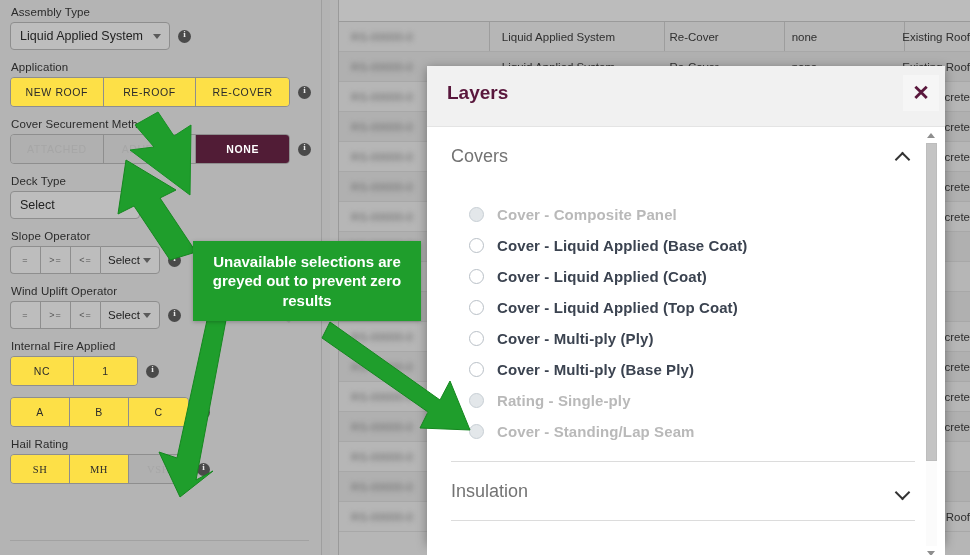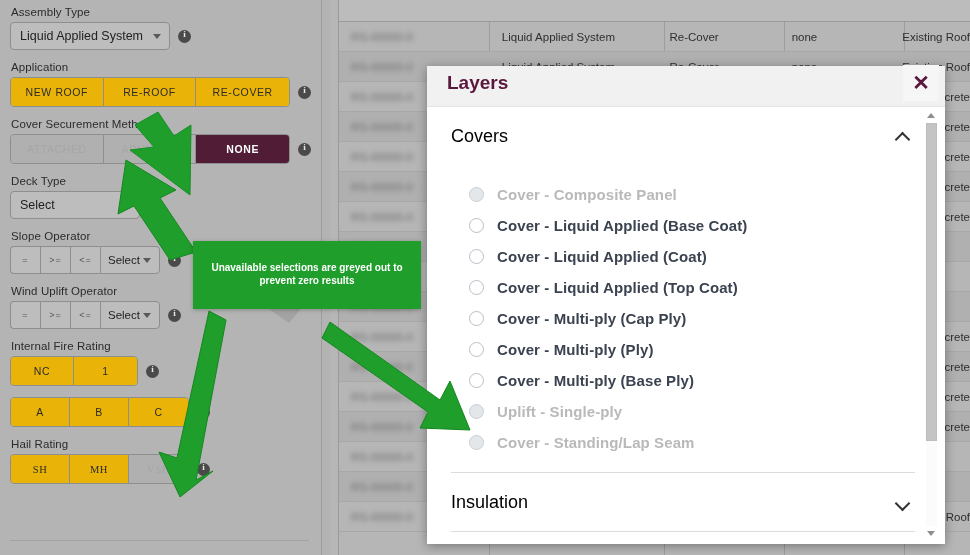--- a/index.html
+++ b/index.html
@@ -39,21 +39,21 @@
          background: #bdbdbd; display: flex; align-items: center; padding: 0 22px 0 9px;
          font-size: 12.5px; color: #222; }
   .sel.w-big { width: 160px; }
   .sel.w-deck { width: 130px; }
   .caret { position: absolute; right: 8px; top: 50%; margin-top: -2px;
            width: 0; height: 0; border-left: 4px solid transparent; border-right: 4px solid transparent;
            border-top: 5px solid #5a5a5a; }
 
   .seg { display: flex; border: 1px solid #8e8e8e; border-radius: 4px; overflow: hidden; }
   .seg > .sg { height: 28px; display: flex; align-items: center; justify-content: center;
-               font-size: 10.5px; letter-spacing: .6px; color: #2b2b2b; background: #eab308;
+               font-size: 10.5px; letter-spacing: .6px; color: #2b2b2b; background: #fde047;
                border-right: 1px solid #8e8e8e; }
   .seg > .sg:last-child { border-right: none; }
   .seg.app .sg { width: 95px; }
   .seg.csm .sg { width: 95px; }
   .sg.disabled { color: #a6a6a6; background: #b0b0b0; }
   .sg.active { background: #511c36; color: #ffffff; font-weight: bold; }
 
   .opseg { display: flex; align-items: stretch; }
   .opseg .ob { width: 30px; height: 28px; border: 1px solid #8e8e8e; border-right: none;
                background: #bdbdbd; display: flex; align-items: center; justify-content: center;
@@ -70,31 +70,31 @@
   .info { width: 13px; height: 13px; border-radius: 50%; background: #4a4a4a;
           margin-left: 8px; flex: 0 0 auto; position: relative; }
   .info::after { content: "i"; position: absolute; left: 0; right: 0; top: -1px;
                  text-align: center; font-size: 9px; color: #e8e8e8;
                  font-family: "Liberation Serif", serif; font-weight: bold; }
   .panel-divider { position: absolute; left: 10px; right: 12px; bottom: 14px; height: 1px; background: #a2a2a2; }
 
   
   .dialog { position: absolute; left: 427px; top: 66px; width: 518px; height: 478px;
             background: #ffffff; box-shadow: 0 2px 10px rgba(0,0,0,.35); }
-  .dlg-head { height: 41px; background: #f1f1f1; display: flex; align-items: center;
+  .dlg-head { height: 61px; background: #f1f1f1; display: flex; align-items: center;
               justify-content: space-between; padding: 0 6px 7px 20px; border-bottom: 1px solid #e4e4e4; }
   .dlg-title { font-size: 19px; color: #59173c; font-weight: bold; }
   .dlg-close { width: 36px; height: 36px; display: flex; align-items: center; justify-content: center;
                font-size: 21px; color: #59173c; font-weight: bold; background: #f6f6f6; }
   .dlg-body { position: relative; height: 435px; overflow: hidden; padding: 0 30px 0 24px; background:#fff; }
 
   .acc { border-bottom: 1px solid #dcdcdc; }
   .acc.first { border-bottom: none; }
   .acc-head { height: 58px; display: flex; align-items: center; justify-content: space-between; }
-  .acc-title { font-size: 18px; color: #000000; }
+  .acc-title { font-size: 18px; color: #737373; }
   .chev { width: 16px; height: 16px; position: relative; margin-right: 4px; }
   .chev::before { content: ""; position: absolute; left: 2px; top: 4px; width: 9px; height: 9px;
                   border-right: 2px solid #333; border-bottom: 2px solid #333;
                   transform: rotate(45deg); }
   .chev.up::before { top: 6px; transform: rotate(-135deg); }
 
   .opt { height: 31px; display: flex; align-items: center; padding-left: 18px; }
   .radio { width: 15px; height: 15px; border-radius: 50%; border: 1.5px solid #b9c0c7;
            background: #fff; margin-right: 13px; flex: 0 0 auto; }
   .opt.disabled .radio { background: #e3e7ea; border-color: #c8cfd5; }
@@ -106,23 +106,23 @@
   .dlg-scroll { position: absolute; right: 7px; top: 3px; width: 13px; height: 429px; }
   .sb-track { position: absolute; left: 1px; top: 13px; width: 11px; height: 403px; background: #fbfbfb; }
   .sb-thumb { position: absolute; left: 1px; top: 13px; width: 11px; height: 318px;
               background: #c4c4c4; border: 1px solid #bdbdbd; }
   .sb-arrow { position: absolute; left: 2px; width: 0; height: 0;
               border-left: 4px solid transparent; border-right: 4px solid transparent; }
   .sb-arrow.up { top: 3px; border-bottom: 5px solid #8e8e8e; }
   .sb-arrow.down { bottom: 3px; border-top: 5px solid #8e8e8e; }
 
   
-  .callout { position: absolute; left: 193px; top: 241px; width: 228px; height: 68px;
+  .callout { position: absolute; left: 193px; top: 241px; width: 228px; height: 80px;
              background: #1f9e2c; color: #fff; display: flex; align-items: center;
-             justify-content: center; text-align: center; font-size: 10px; font-weight: bold;
+             justify-content: center; text-align: center; font-size: 15px; font-weight: bold;
              line-height: 1.28; padding: 0 8px; box-shadow: 0 1px 4px rgba(0,0,0,.25); }
   .arrow-svg { position: absolute; left: 0; top: 0; width: 970px; height: 555px;
                pointer-events: none; }
 </style>
 </head>
 <body>
 
 <div id="root">
 
   <div class="bg-table">
@@ -330,21 +330,21 @@
           <div class="osel">
             <span>Select</span>
             <span class="caret"></span>
           </div>
         </div>
         <span class="info"></span>
       </div>
     </div>
 
     <div class="fgroup">
-      <div class="flabel">Internal Fire Rating</div>
+      <div class="flabel">Internal Fire Applied</div>
       <div class="frow">
         <div class="seg fire2">
           <div class="sg">NC</div>
           <div class="sg">1</div>
         </div>
         <span class="info"></span>
       </div>
     </div>
 
     <div class="fgroup">
@@ -397,33 +397,29 @@
             <div class="opt">
               <span class="radio"></span>
               <span class="opt-label">Cover - Liquid Applied (Coat)</span>
             </div>
             <div class="opt">
               <span class="radio"></span>
               <span class="opt-label">Cover - Liquid Applied (Top Coat)</span>
             </div>
             <div class="opt">
               <span class="radio"></span>
-              <span class="opt-label">Cover - Multi-ply (Cap Ply)</span>
+              <span class="opt-label">Cover - Multi-ply (Ply)</span>
             </div>
             <div class="opt">
               <span class="radio"></span>
-              <span class="opt-label">Cover - Multi-ply (Ply)</span>
-            </div>
-            <div class="opt">
-              <span class="radio"></span>
               <span class="opt-label">Cover - Multi-ply (Base Ply)</span>
             </div>
             <div class="opt disabled">
               <span class="radio"></span>
-              <span class="opt-label">Uplift - Single-ply</span>
+              <span class="opt-label">Rating - Single-ply</span>
             </div>
             <div class="opt disabled">
               <span class="radio"></span>
               <span class="opt-label">Cover - Standing/Lap Seam</span>
             </div>
             <div class="opt-spacer"></div>
             <div class="acc-rule"></div>
           </div>
           <div class="acc">
             <div class="acc-head">

